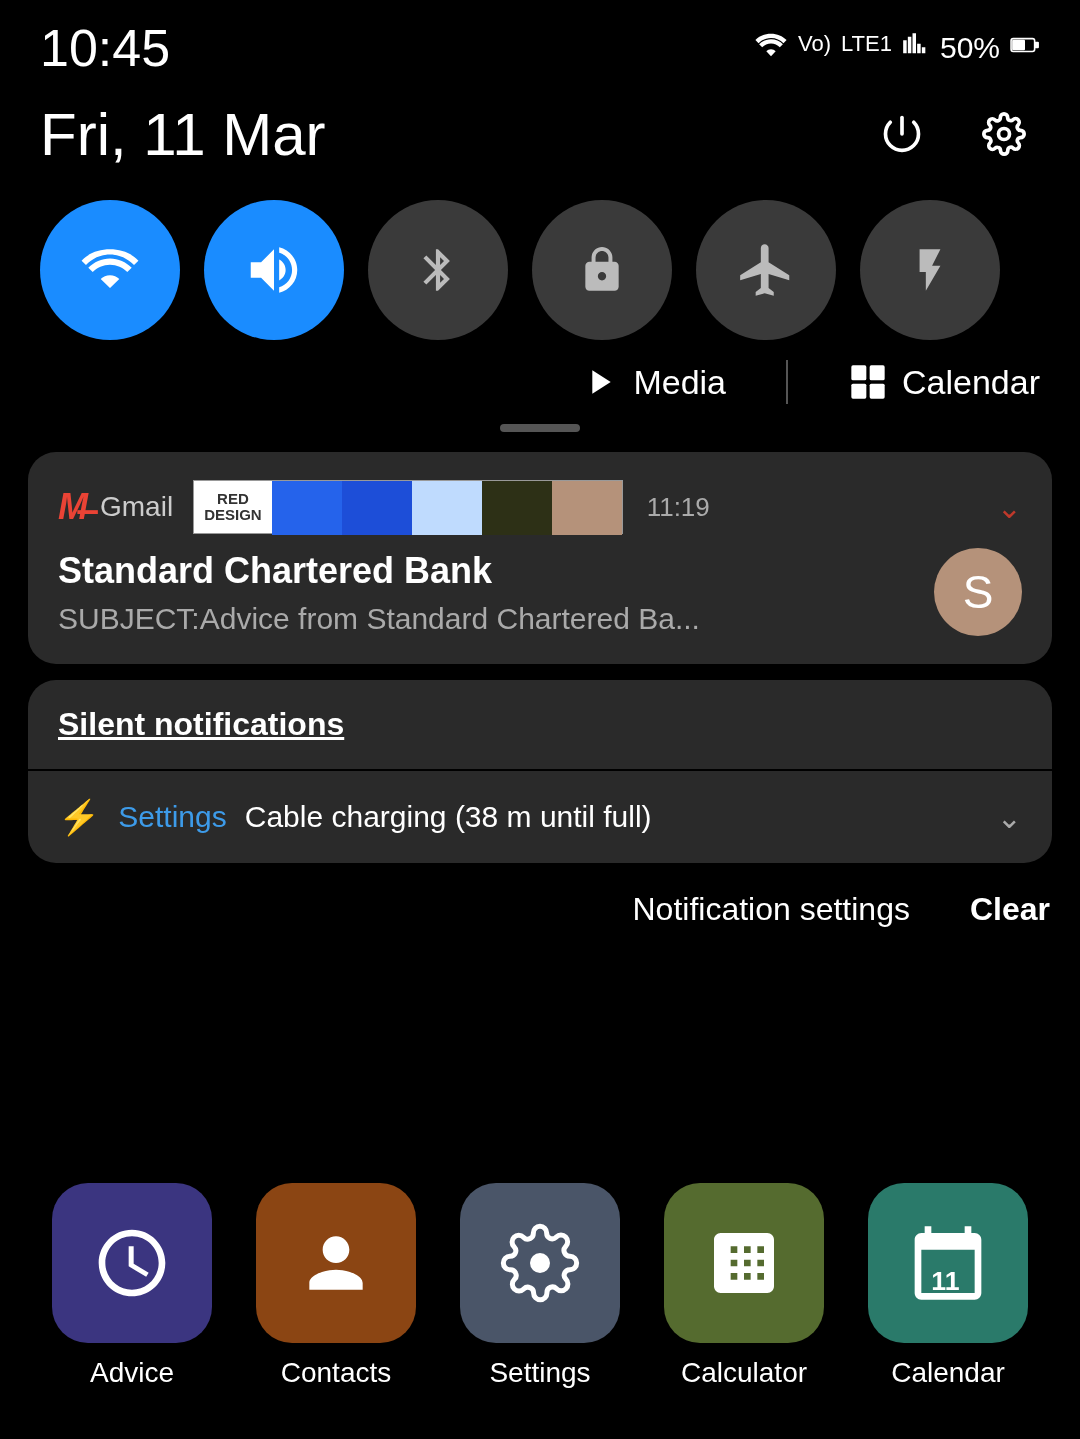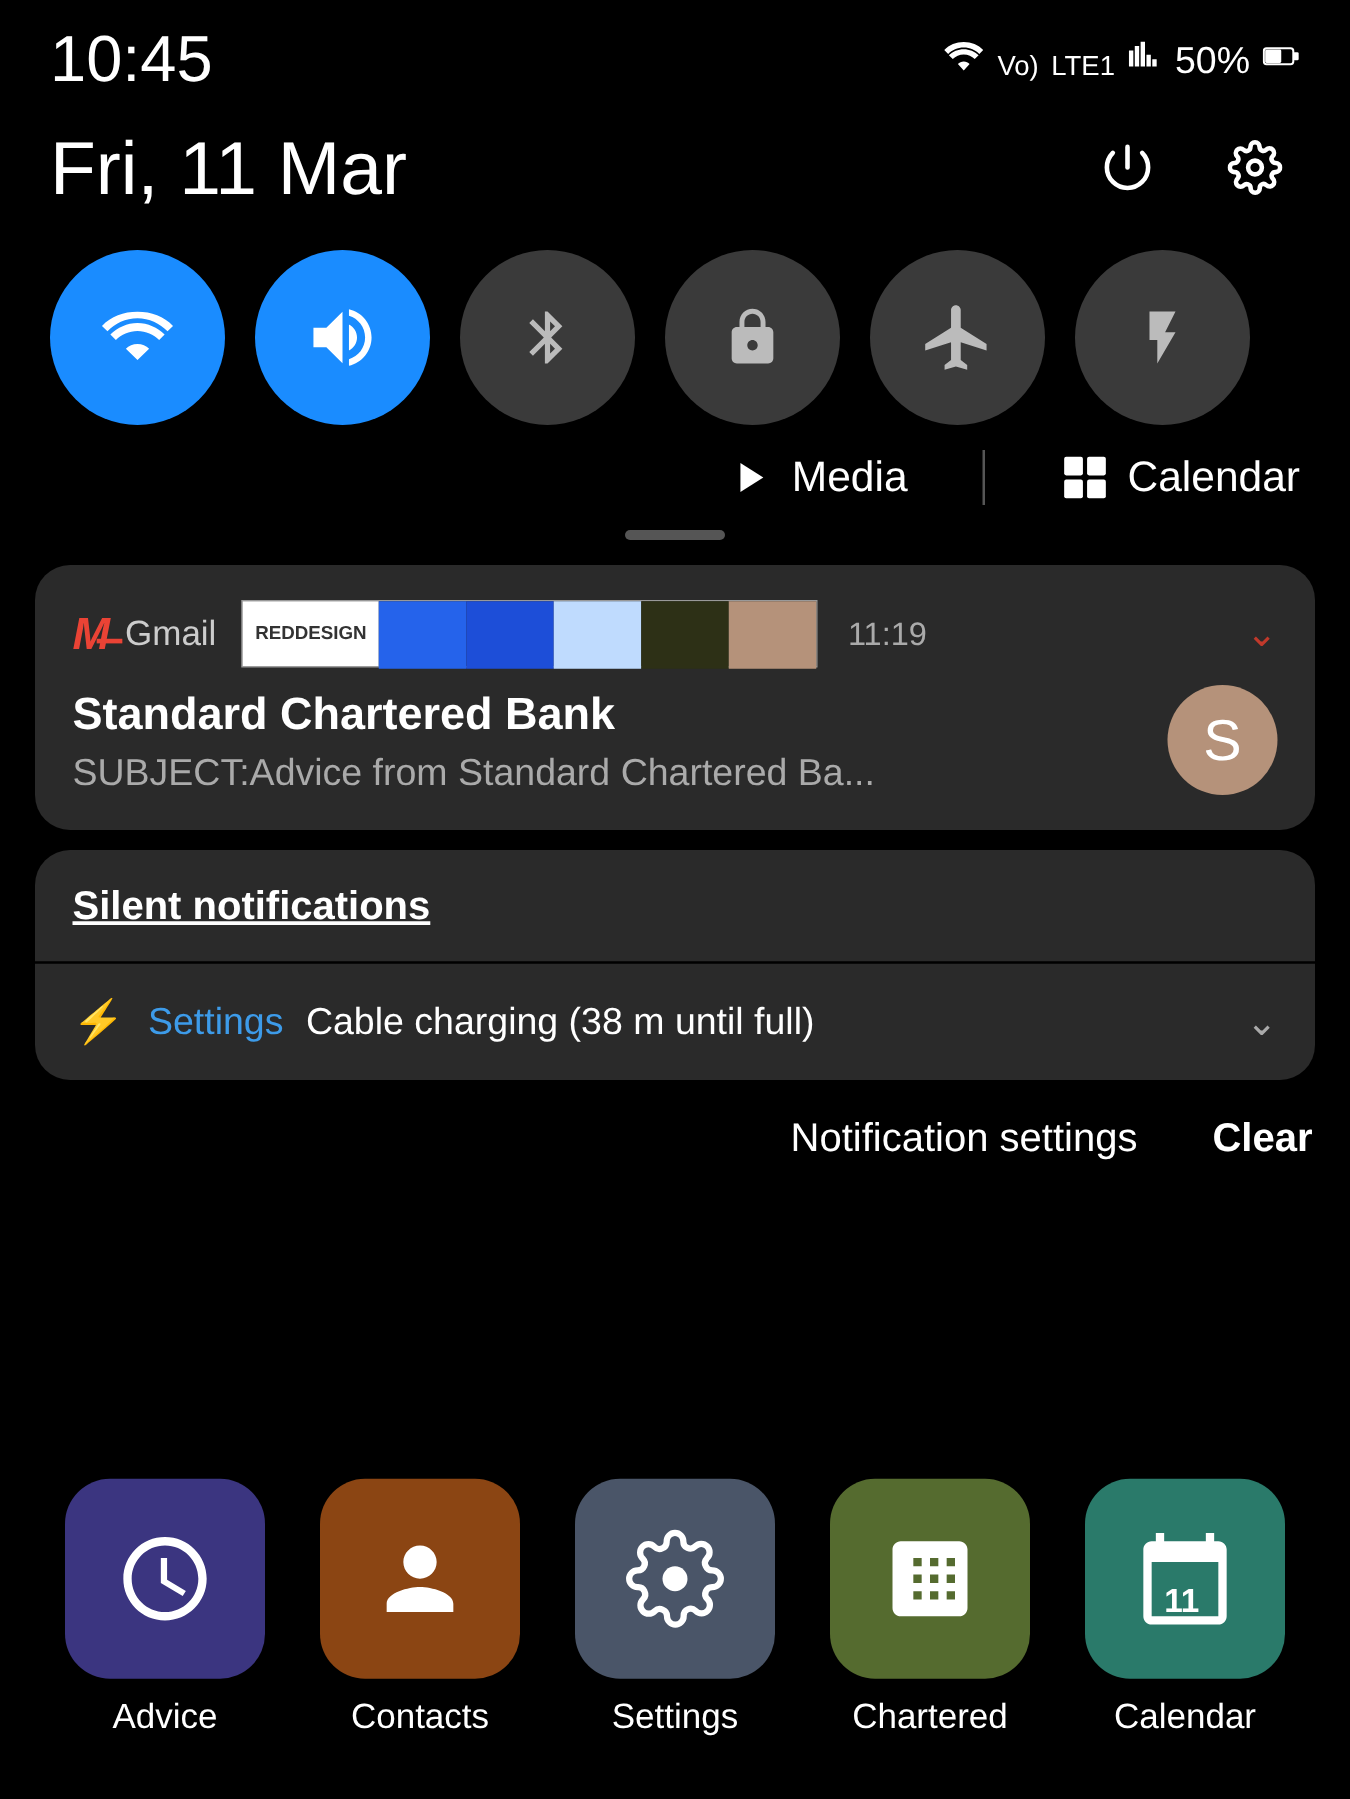--- a/index.html
+++ b/index.html
@@ -21,21 +21,21 @@
       align-items: center;
       padding: 18px 40px 10px 40px;
     }
     .status-time {
       font-size: 52px;
       font-weight: 300;
       color: #fff;
     }
     .status-icons {
       display: flex;
-      align-items: flex-end;
+      align-items: flex-start;
       gap: 10px;
       font-size: 28px;
     }
     .status-icons span {
       color: #fff;
     }
     .battery-text {
       font-size: 30px;
       font-weight: 400;
     }
@@ -163,21 +163,21 @@
     .notif-app-name {
       font-size: 28px;
       color: #ccc;
       font-weight: 500;
     }
     .palette-label {
       background: #fff;
       color: #333;
       font-size: 16px;
       display: flex;
-      flex-direction: row;
+      flex-direction: column;
       align-items: center;
       justify-content: center;
       padding: 0 10px;
       font-weight: bold;
       line-height: 1.2;
     }
     .palette-swatch {
       width: 70px;
       height: 54px;
     }
@@ -504,21 +504,21 @@
         </svg>
     </div>
     <span class="dock-label">Settings</span>
   </div>
   <div class="dock-app">
     <div class="dock-icon dock-calculator">
       <svg width="80" height="80" viewBox="0 0 24 24" fill="white">
           <path d="M19 3H5c-1.1 0-2 .9-2 2v14c0 1.1.9 2 2 2h14c1.1 0 2-.9 2-2V5c0-1.1-.9-2-2-2zm-5 14h-2v-2h2v2zm0-4h-2v-2h2v2zm0-4h-2V7h2v2zm4 8h-2v-2h2v2zm0-4h-2v-2h2v2zm0-4h-2V7h2v2zm-8 8H8v-2h2v2zm0-4H8v-2h2v2zm0-4H8V7h2v2z"></path>
         </svg>
     </div>
-    <span class="dock-label">Chartered</span>
+    <span class="dock-label">Calculator</span>
   </div>
   <div class="dock-app">
     <div class="dock-icon dock-calendar">
       <svg width="80" height="80" viewBox="0 0 24 24" fill="white">
           <path d="M20 3h-1V1h-2v2H7V1H5v2H4c-1.1 0-2 .9-2 2v16c0 1.1.9 2 2 2h16c1.1 0 2-.9 2-2V5c0-1.1-.9-2-2-2zm0 18H4V8h16v13z"></path>
           <text x="7" y="20" font-size="8" font-weight="bold" fill="white">11</text>
         </svg>
     </div>
     <span class="dock-label">Calendar</span>
   </div>

